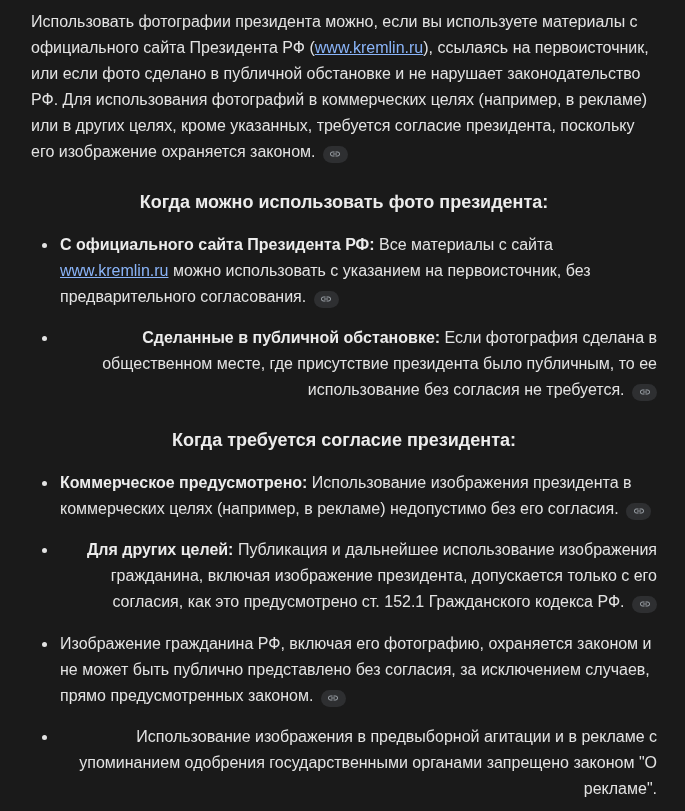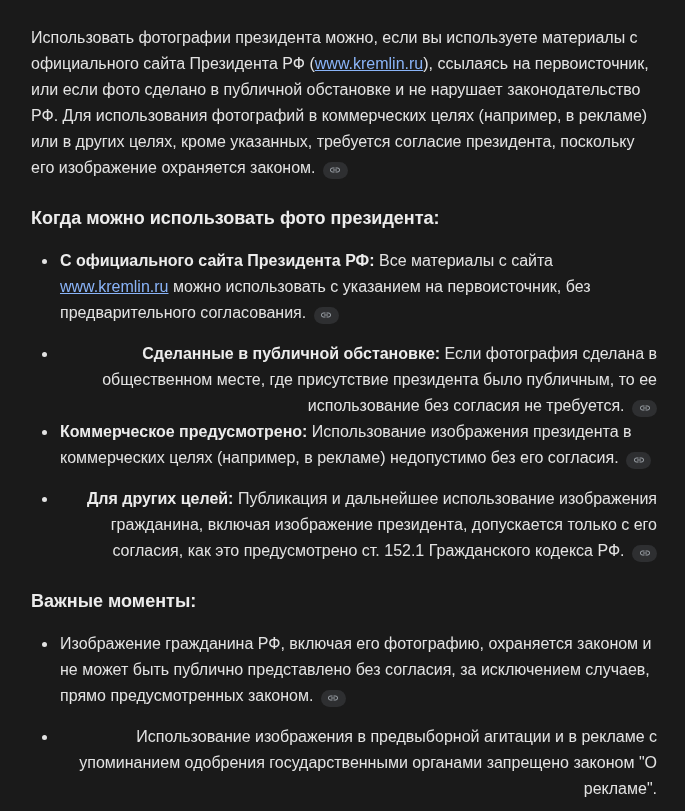--- a/index.html
+++ b/index.html
@@ -8,35 +8,36 @@
     width: 685px;
     height: 811px;
     overflow: hidden;
     background: #1a1a1a;
     color: #e3e3e3;
     font-family: "Liberation Sans", "DejaVu Sans", sans-serif;
     font-size: 16px;
     line-height: 26px;
   }
   .content { padding: 9px 28px 16px 31px; }
-  .para { margin: 16px 0 24px 0; }
+  .para { margin: 0 0 24px 0; }
   a.link {
     color: #8ab4f8;
     text-decoration: underline;
     cursor: pointer;
   }
   h2.heading {
     font-size: 18px;
     line-height: 24px;
     font-weight: 700;
     color: #ececec;
     margin: 25px 0 18px 0;
+    text-align: center;
   }
   ul.list {
-    margin: 0 0 0 0;
+    margin: 16px 0 0 0;
     padding: 0 0 0 27px;
     list-style: disc;
   }
   ul.list li { margin: 0 0 15px 0; padding-left: 2px; }
   ul.list li:last-child { margin-bottom: 0; text-align: right; }
   strong { font-weight: 700; color: #ececec; }
   .cite-badge {
     display: inline-flex;
     align-items: center;
     justify-content: center;
@@ -75,38 +76,38 @@
     </li>
     <li class="item"><strong>Сделанные в публичной обстановке:</strong><span> Если фотография сделана в общественном месте, где присутствие президента было публичным, то ее использование без согласия не требуется.</span>
       <span class="cite-badge">
           <svg viewBox="0 0 24 24">
             <path fill="currentColor" d="M3.9 12c0-1.71 1.39-3.1 3.1-3.1h4V7H7c-2.76 0-5 2.24-5 5s2.24 5 5 5h4v-1.9H7c-1.71 0-3.1-1.39-3.1-3.1zM8 13h8v-2H8v2zm9-6h-4v1.9h4c1.71 0 3.1 1.39 3.1 3.1s-1.39 3.1-3.1 3.1h-4V17h4c2.76 0 5-2.24 5-5s-2.24-5-5-5z"></path>
           </svg>
         </span>
     </li>
   </ul>
 
+  <h2 class="heading">Когда требуется согласие президента:</h2>
   <ul class="list">
     <li class="item"><strong>Коммерческое предусмотрено:</strong><span> Использование изображения президента в коммерческих целях (например, в рекламе) недопустимо без его согласия.</span>
       <span class="cite-badge">
           <svg viewBox="0 0 24 24">
             <path fill="currentColor" d="M3.9 12c0-1.71 1.39-3.1 3.1-3.1h4V7H7c-2.76 0-5 2.24-5 5s2.24 5 5 5h4v-1.9H7c-1.71 0-3.1-1.39-3.1-3.1zM8 13h8v-2H8v2zm9-6h-4v1.9h4c1.71 0 3.1 1.39 3.1 3.1s-1.39 3.1-3.1 3.1h-4V17h4c2.76 0 5-2.24 5-5s-2.24-5-5-5z"></path>
           </svg>
         </span>
     </li>
     <li class="item"><strong>Для других целей:</strong><span> Публикация и дальнейшее использование изображения гражданина, включая изображение президента, допускается только с его согласия, как это предусмотрено ст. 152.1 Гражданского кодекса РФ.</span>
       <span class="cite-badge">
           <svg viewBox="0 0 24 24">
             <path fill="currentColor" d="M3.9 12c0-1.71 1.39-3.1 3.1-3.1h4V7H7c-2.76 0-5 2.24-5 5s2.24 5 5 5h4v-1.9H7c-1.71 0-3.1-1.39-3.1-3.1zM8 13h8v-2H8v2zm9-6h-4v1.9h4c1.71 0 3.1 1.39 3.1 3.1s-1.39 3.1-3.1 3.1h-4V17h4c2.76 0 5-2.24 5-5s-2.24-5-5-5z"></path>
           </svg>
         </span>
     </li>
   </ul>
 
-  <h2 class="heading">Важные моменты:</h2>
   <ul class="list">
     <li class="item"><span>Изображение гражданина РФ, включая его фотографию, охраняется законом и не может быть публично представлено без согласия, за исключением случаев, прямо предусмотренных законом.</span>
       <span class="cite-badge">
           <svg viewBox="0 0 24 24">
             <path fill="currentColor" d="M3.9 12c0-1.71 1.39-3.1 3.1-3.1h4V7H7c-2.76 0-5 2.24-5 5s2.24 5 5 5h4v-1.9H7c-1.71 0-3.1-1.39-3.1-3.1zM8 13h8v-2H8v2zm9-6h-4v1.9h4c1.71 0 3.1 1.39 3.1 3.1s-1.39 3.1-3.1 3.1h-4V17h4c2.76 0 5-2.24 5-5s-2.24-5-5-5z"></path>
           </svg>
         </span>
     </li>
     <li class="item"><span>Использование изображения в предвыборной агитации и в рекламе с упоминанием одобрения государственными органами запрещено законом "О рекламе".</span>
       

